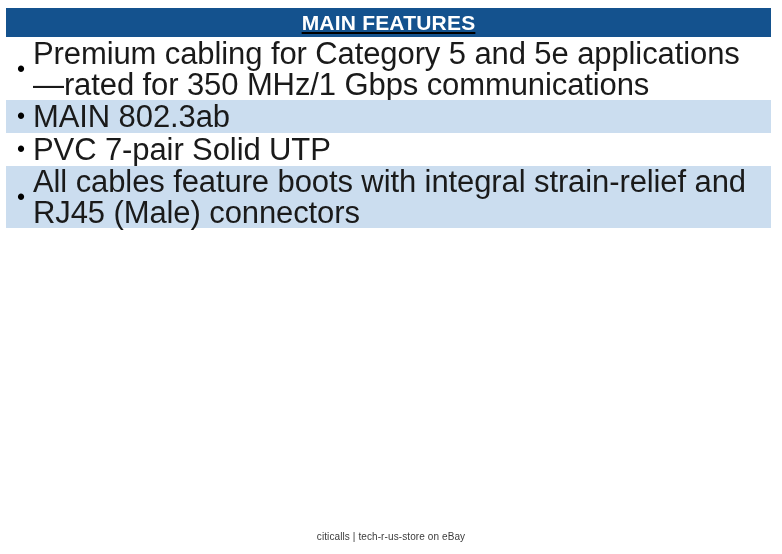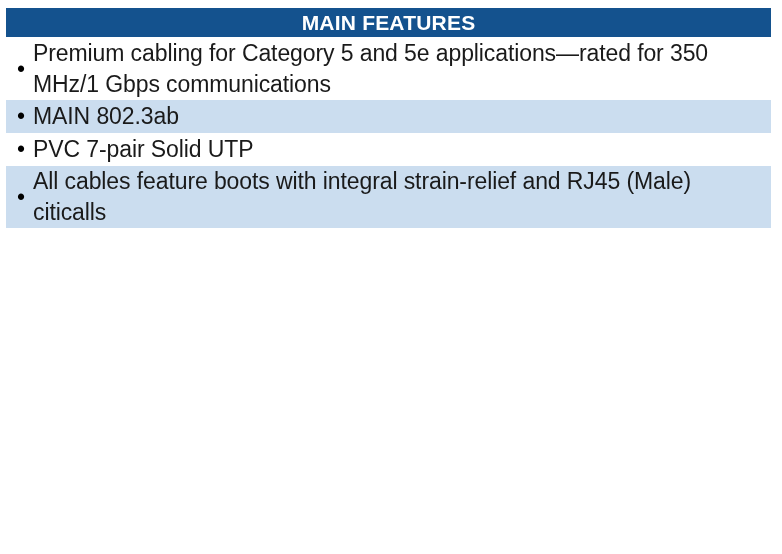--- a/index.html
+++ b/index.html
@@ -25,20 +25,21 @@
   .header-band {
     position: absolute;
     left: 6px;
     top: 8px;
     width: 765px;
     height: 29px;
     background: #14528E;
     display: flex;
     align-items: center;
     justify-content: center;
+    text-decoration: underline;
   }
   .header-title {
     color: #ffffff;
     font-weight: bold;
     font-size: 21px;
     letter-spacing: 0.2px;
     line-height: 1;
     white-space: nowrap;
   }
 
@@ -67,21 +68,21 @@
     width: 22px;
     text-align: left;
     font-size: 23px;
     line-height: 1;
     color: #000000;
     padding-left: 6px;
     box-sizing: border-box;
   }
   .feature-text {
     flex: 1 1 auto;
-    font-size: 23px;
+    font-size: 31px;
     line-height: 31px;
     color: #1a1a1a;
     letter-spacing: -0.1px;
     padding-right: 14px;
   }
   .row-h1 { height: 33px; }
   .row-h2 { height: 62px; }
 
   
   .footer {
@@ -116,19 +117,20 @@
       <span class="feature-text">MAIN 802.3ab</span>
     </div>
 
     <div class="feature-row plain row-h1">
       <span class="bullet">•</span>
       <span class="feature-text">PVC 7-pair Solid UTP</span>
     </div>
 
     <div class="feature-row band row-h2">
       <span class="bullet">•</span>
-      <span class="feature-text">All cables feature boots with integral strain-relief and RJ45 (Male) citicalls</span>
+      <span class="feature-text">All cables feature boots with integral strain-relief and RJ45 (Male) connectors</span>
     </div>
 
   </div>
 
+  <div class="footer">citicalls | tech-r-us-store on eBay</div>
 
 </div>
 
 </body></html>

